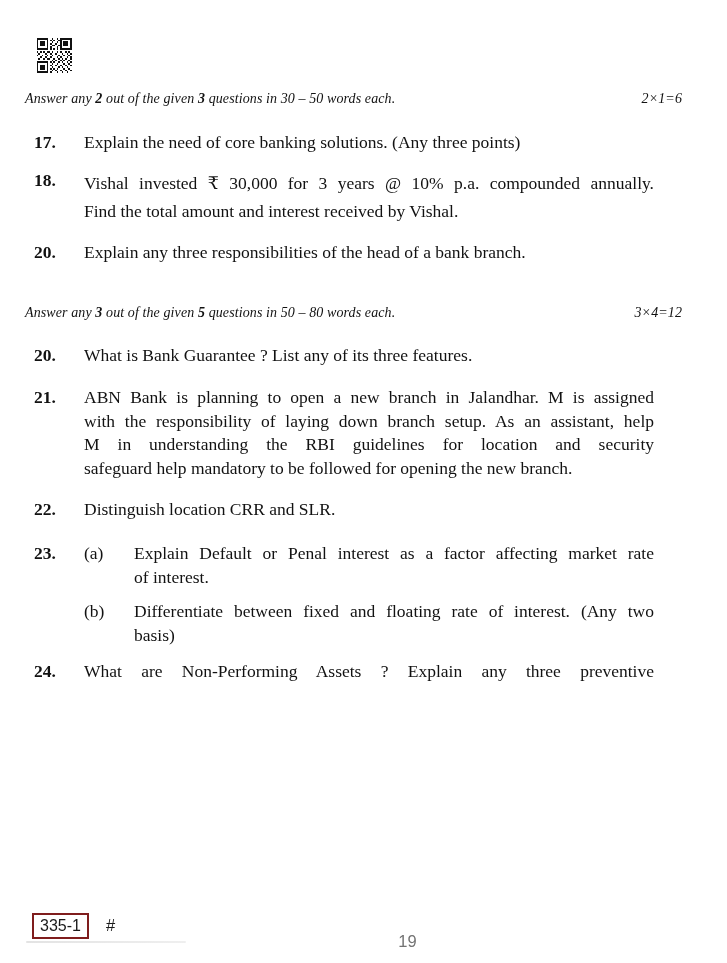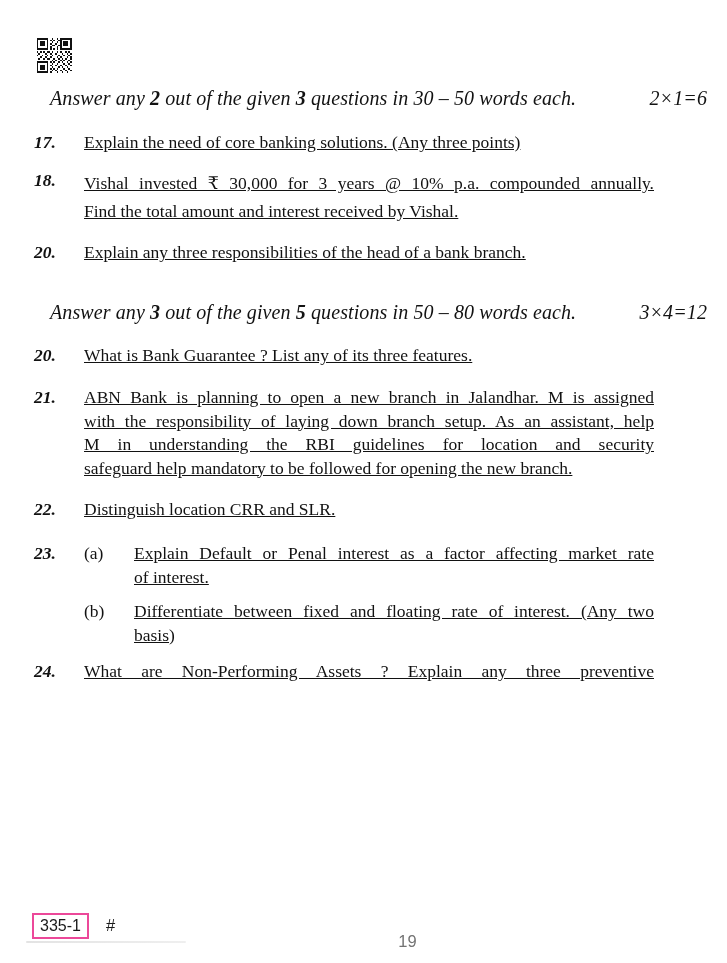--- a/index.html
+++ b/index.html
@@ -18,53 +18,51 @@
   .qr {
     position: absolute;
     left: 36px; top: 38px;
     width: 36px; height: 35px;
   }
   .qr svg { width: 100%; height: 100%; shape-rendering: crispEdges; }
 
   
   .instruction-row {
     position: absolute;
-    left: 50px;
+    left: 25px;
     width: 657px;
     display: flex;
     justify-content: space-between;
     align-items: baseline;
     font-style: italic;
-    font-size: 20px;
+    font-size: 14px;
     line-height: 23.5px;
     letter-spacing: 0.1px;
   }
   .instruction-row .b { font-weight: bold; }
   .instruction-row .marks { font-style: italic; white-space: nowrap; }
 
   
   .question {
     position: absolute;
     left: 34px;
     width: 657px;
   }
   .qnum {
     position: absolute;
     left: 0; top: 0;
     font-weight: bold;
     font-size: 17.5px;
     line-height: 23.5px;
-    font-style: italic;
   }
   .qbody {
     margin-left: 50px;
     width: 570px;
     font-size: 17.5px;
     line-height: 23.5px;
-    text-decoration: underline;
   }
   .q18 .qbody { line-height: 28px; }
   .q-line { text-align: left; }
   .q-line.just { text-align: justify; text-align-last: justify; }
 
   
   .part { position: relative; }
   .part + .part { margin-top: 11px; }
   .plabel {
     position: absolute;
@@ -78,21 +76,21 @@
     font-size: 17.5px;
     line-height: 23.5px;
   }
 
   
   .footer { position: absolute; left: 0; top: 0; width: 100%; height: 100%; pointer-events: none; }
   .paper-code-box {
     position: absolute;
     left: 32px; top: 913px;
     min-width: 57px; height: 26px;
-    border: 2px solid #ec4899;
+    border: 2px solid #7f1d1d;
     display: flex; align-items: center; justify-content: center;
     padding: 0 6px;
     font-family: "Liberation Sans", "DejaVu Sans", sans-serif;
     font-size: 16px;
     color: #1a1a1a;
   }
   .hash-mark {
     position: absolute;
     left: 106px; top: 916px;
     font-family: "Liberation Sans", "DejaVu Sans", sans-serif;

